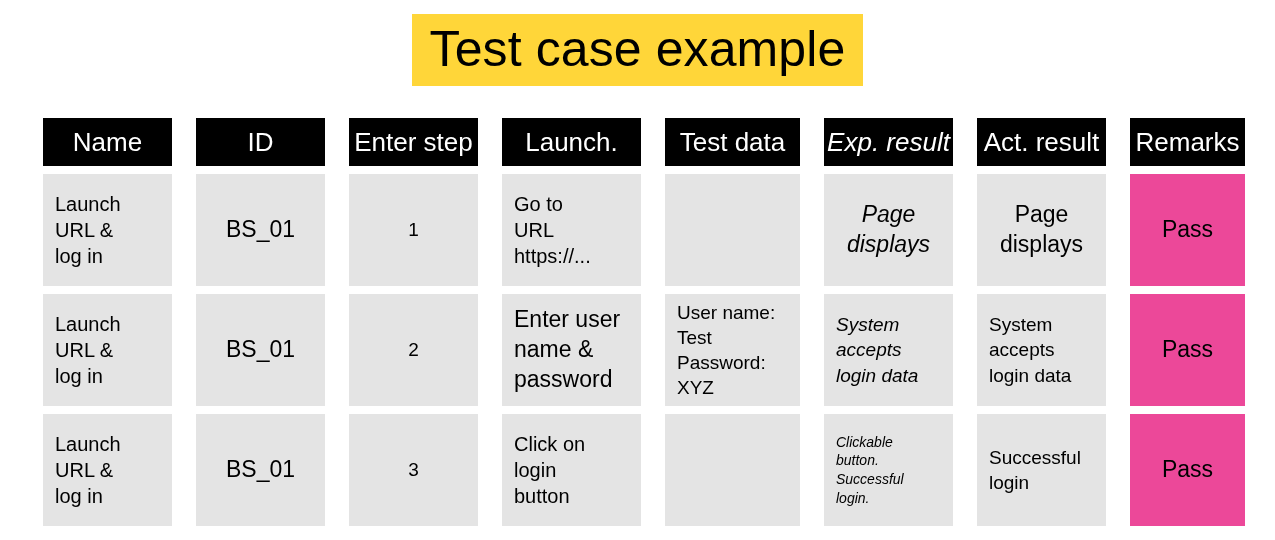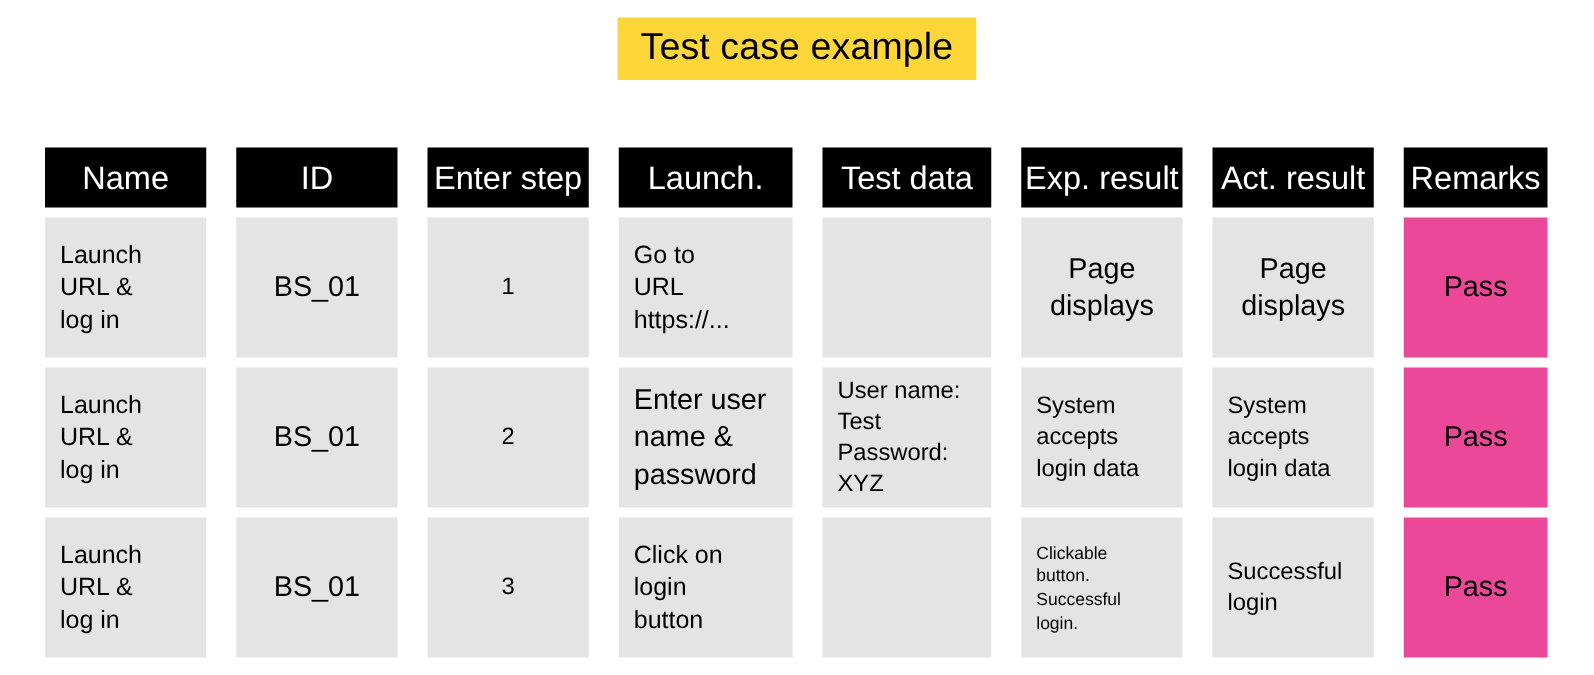--- a/index.html
+++ b/index.html
@@ -25,51 +25,52 @@
     position: absolute;
     left: 0;
     top: 14px;
     width: 1275px;
     text-align: center;
   }
   .title-chip {
     display: inline-block;
     background: #FFD639;
     color: #000000;
-    font-size: 30px;
+    font-size: 50px;
     line-height: 1.08;
     font-weight: 400;
     padding: 8px 18px 10px 18px;
     letter-spacing: 0.1px;
     white-space: nowrap;
   }
 
   
   .table {
     position: absolute;
     left: 36px;
     top: 118px;
     width: 1216px;
     display: flex;
     flex-direction: column;
     gap: 8px;
+    align-items: center;
   }
   .row {
     display: flex;
     gap: 24px;
     align-items: stretch;
   }
 
   
   .col-0 { width: 129px; }
   .col-1 { width: 129px; }
   .col-2 { width: 129px; }
   .col-3 { width: 139px; }
   .col-4 { width: 135px; }
-  .col-5 { width: 129px; }
+  .col-5 { width: 129px; font-style: italic; }
   .col-6 { width: 129px; }
   .col-7 { width: 115px; }
 
   
   .hcell {
     background: #000000;
     color: #ffffff;
     height: 48px;
     display: flex;
     align-items: center;

